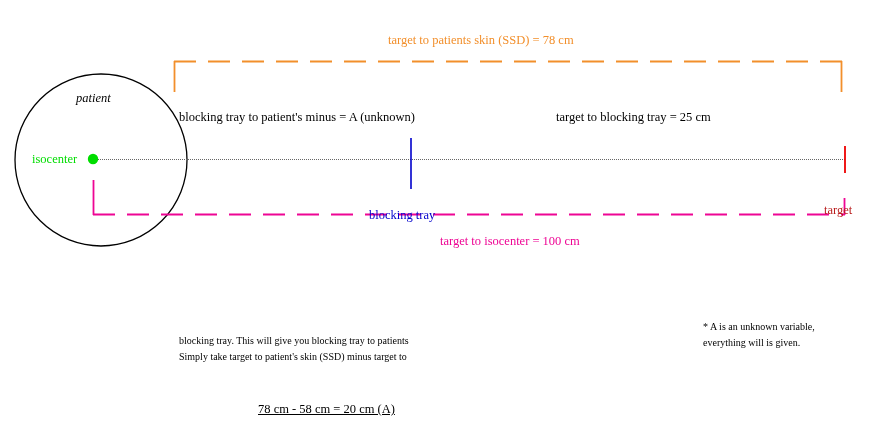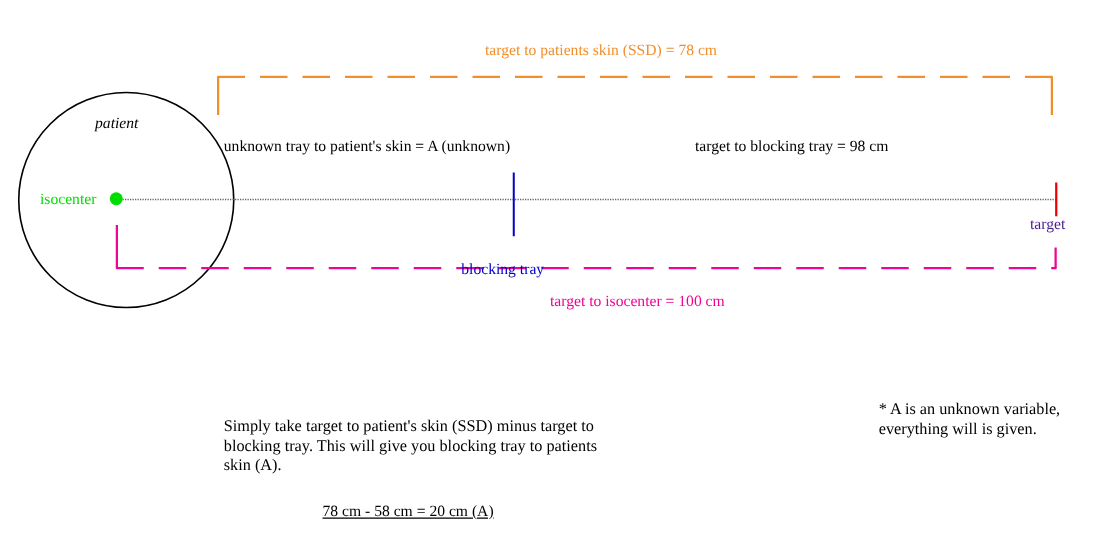--- a/index.html
+++ b/index.html
@@ -21,21 +21,21 @@
     position: absolute;
     white-space: nowrap;
     font-family: "Liberation Serif", "DejaVu Serif", serif;
     font-size: 12.5px;
     line-height: 15px;
     color: #000000;
   }
   .lbl-block {
     position: absolute;
     font-family: "Liberation Serif", "DejaVu Serif", serif;
-    font-size: 13px;
+    font-size: 10px;
     line-height: 15.5px;
     color: #000000;
   }
   svg.overlay {
     position: absolute;
     left: 0;
     top: 0;
     width: 880px;
     height: 435px;
     pointer-events: none;
@@ -64,36 +64,35 @@
 
     <line x1="93.5" y1="180" x2="93.5" y2="215" stroke="#EE0594" stroke-width="1.8"></line>
     <line x1="93" y1="214.5" x2="845" y2="214.5" stroke="#EE0594" stroke-width="1.8" stroke-dasharray="22 12"></line>
     <line x1="844.5" y1="198" x2="844.5" y2="215" stroke="#EE0594" stroke-width="1.8"></line>
   </svg>
 
   <div class="lbl" style="left:388px; top:33px; color:#F28F2B;">target to patients skin (SSD) = 78 cm</div>
 
   <div class="lbl" style="left:76px; top:91px; color:#000000;font-style:italic;">patient</div>
 
-  <div class="lbl" style="left:179px; top:110px; color:#000000;">unknown tray to patient's skin = A (unknown)</div>
+  <div class="lbl" style="left:179px; top:110px; color:#000000;">blocking tray to patient's minus = A (unknown)</div>
 
-  <div class="lbl" style="left:556px; top:110px; color:#000000;">target to blocking tray = 98 cm</div>
+  <div class="lbl" style="left:556px; top:110px; color:#000000;">target to blocking tray = 25 cm</div>
 
   <div class="lbl" style="left:32px; top:152px; color:#00DD00;text-align:center;">isocenter</div>
 
   <div class="lbl" style="left:369px; top:192px; color:#0000CC;margin-top:16px;">blocking tray</div>
 
-  <div class="lbl" style="left:824px; top:172px; color:#4c1d95;">target</div>
+  <div class="lbl" style="left:824px; top:203px; color:#b91c1c;">target</div>
 
   <div class="lbl" style="left:412px; top:234px; color:#EE0594;margin-left:28px;">target to isocenter = 100 cm</div>
 
   <div class="lbl-block" style="left:179px; top:333px; width:330px;">
+    <div>blocking tray. This will give you blocking tray to patients</div>
     <div>Simply take target to patient's skin (SSD) minus target to</div>
-    <div>blocking tray. This will give you blocking tray to patients</div>
-    <div>skin (A).</div>
   </div>
 
   <div class="lbl" style="left:258px; top:402px; color:#000000;text-decoration:underline;">78 cm - 58 cm = 20 cm (A)</div>
 
   <div class="lbl-block" style="left:703px; top:319px; width:170px;">
     <div>* A is an unknown variable,</div>
     <div>everything will is given.</div>
   </div>
 
 </div>

